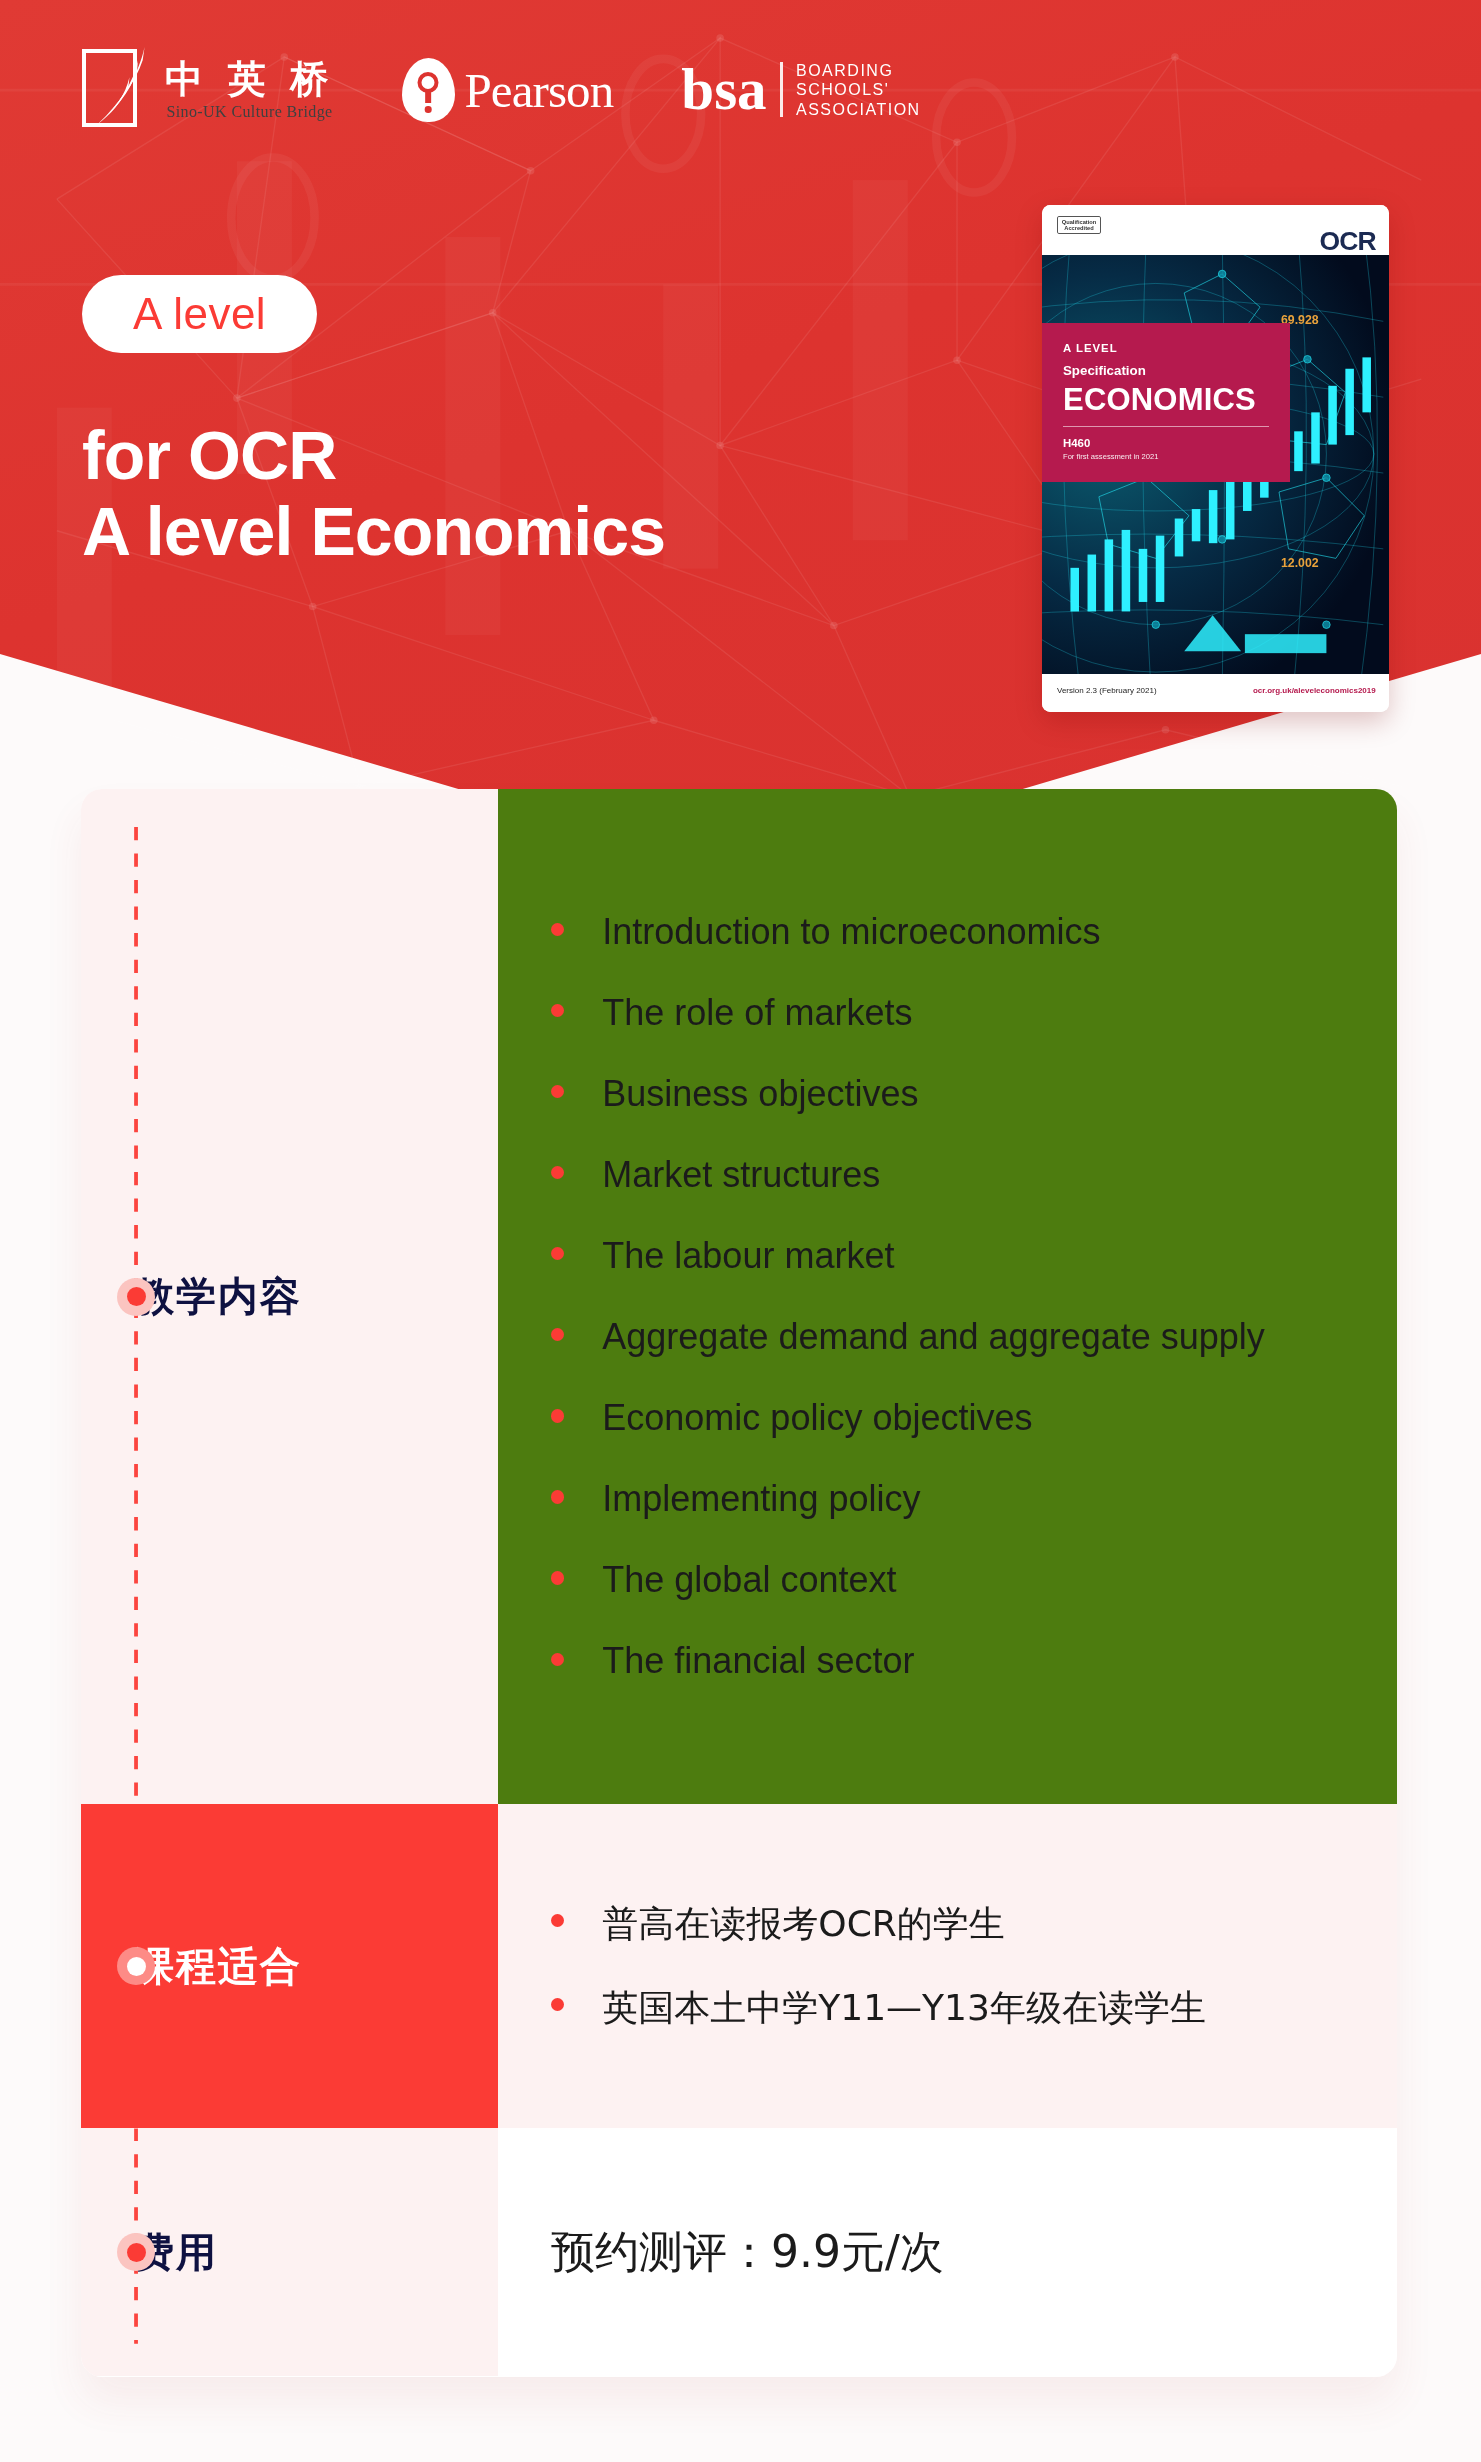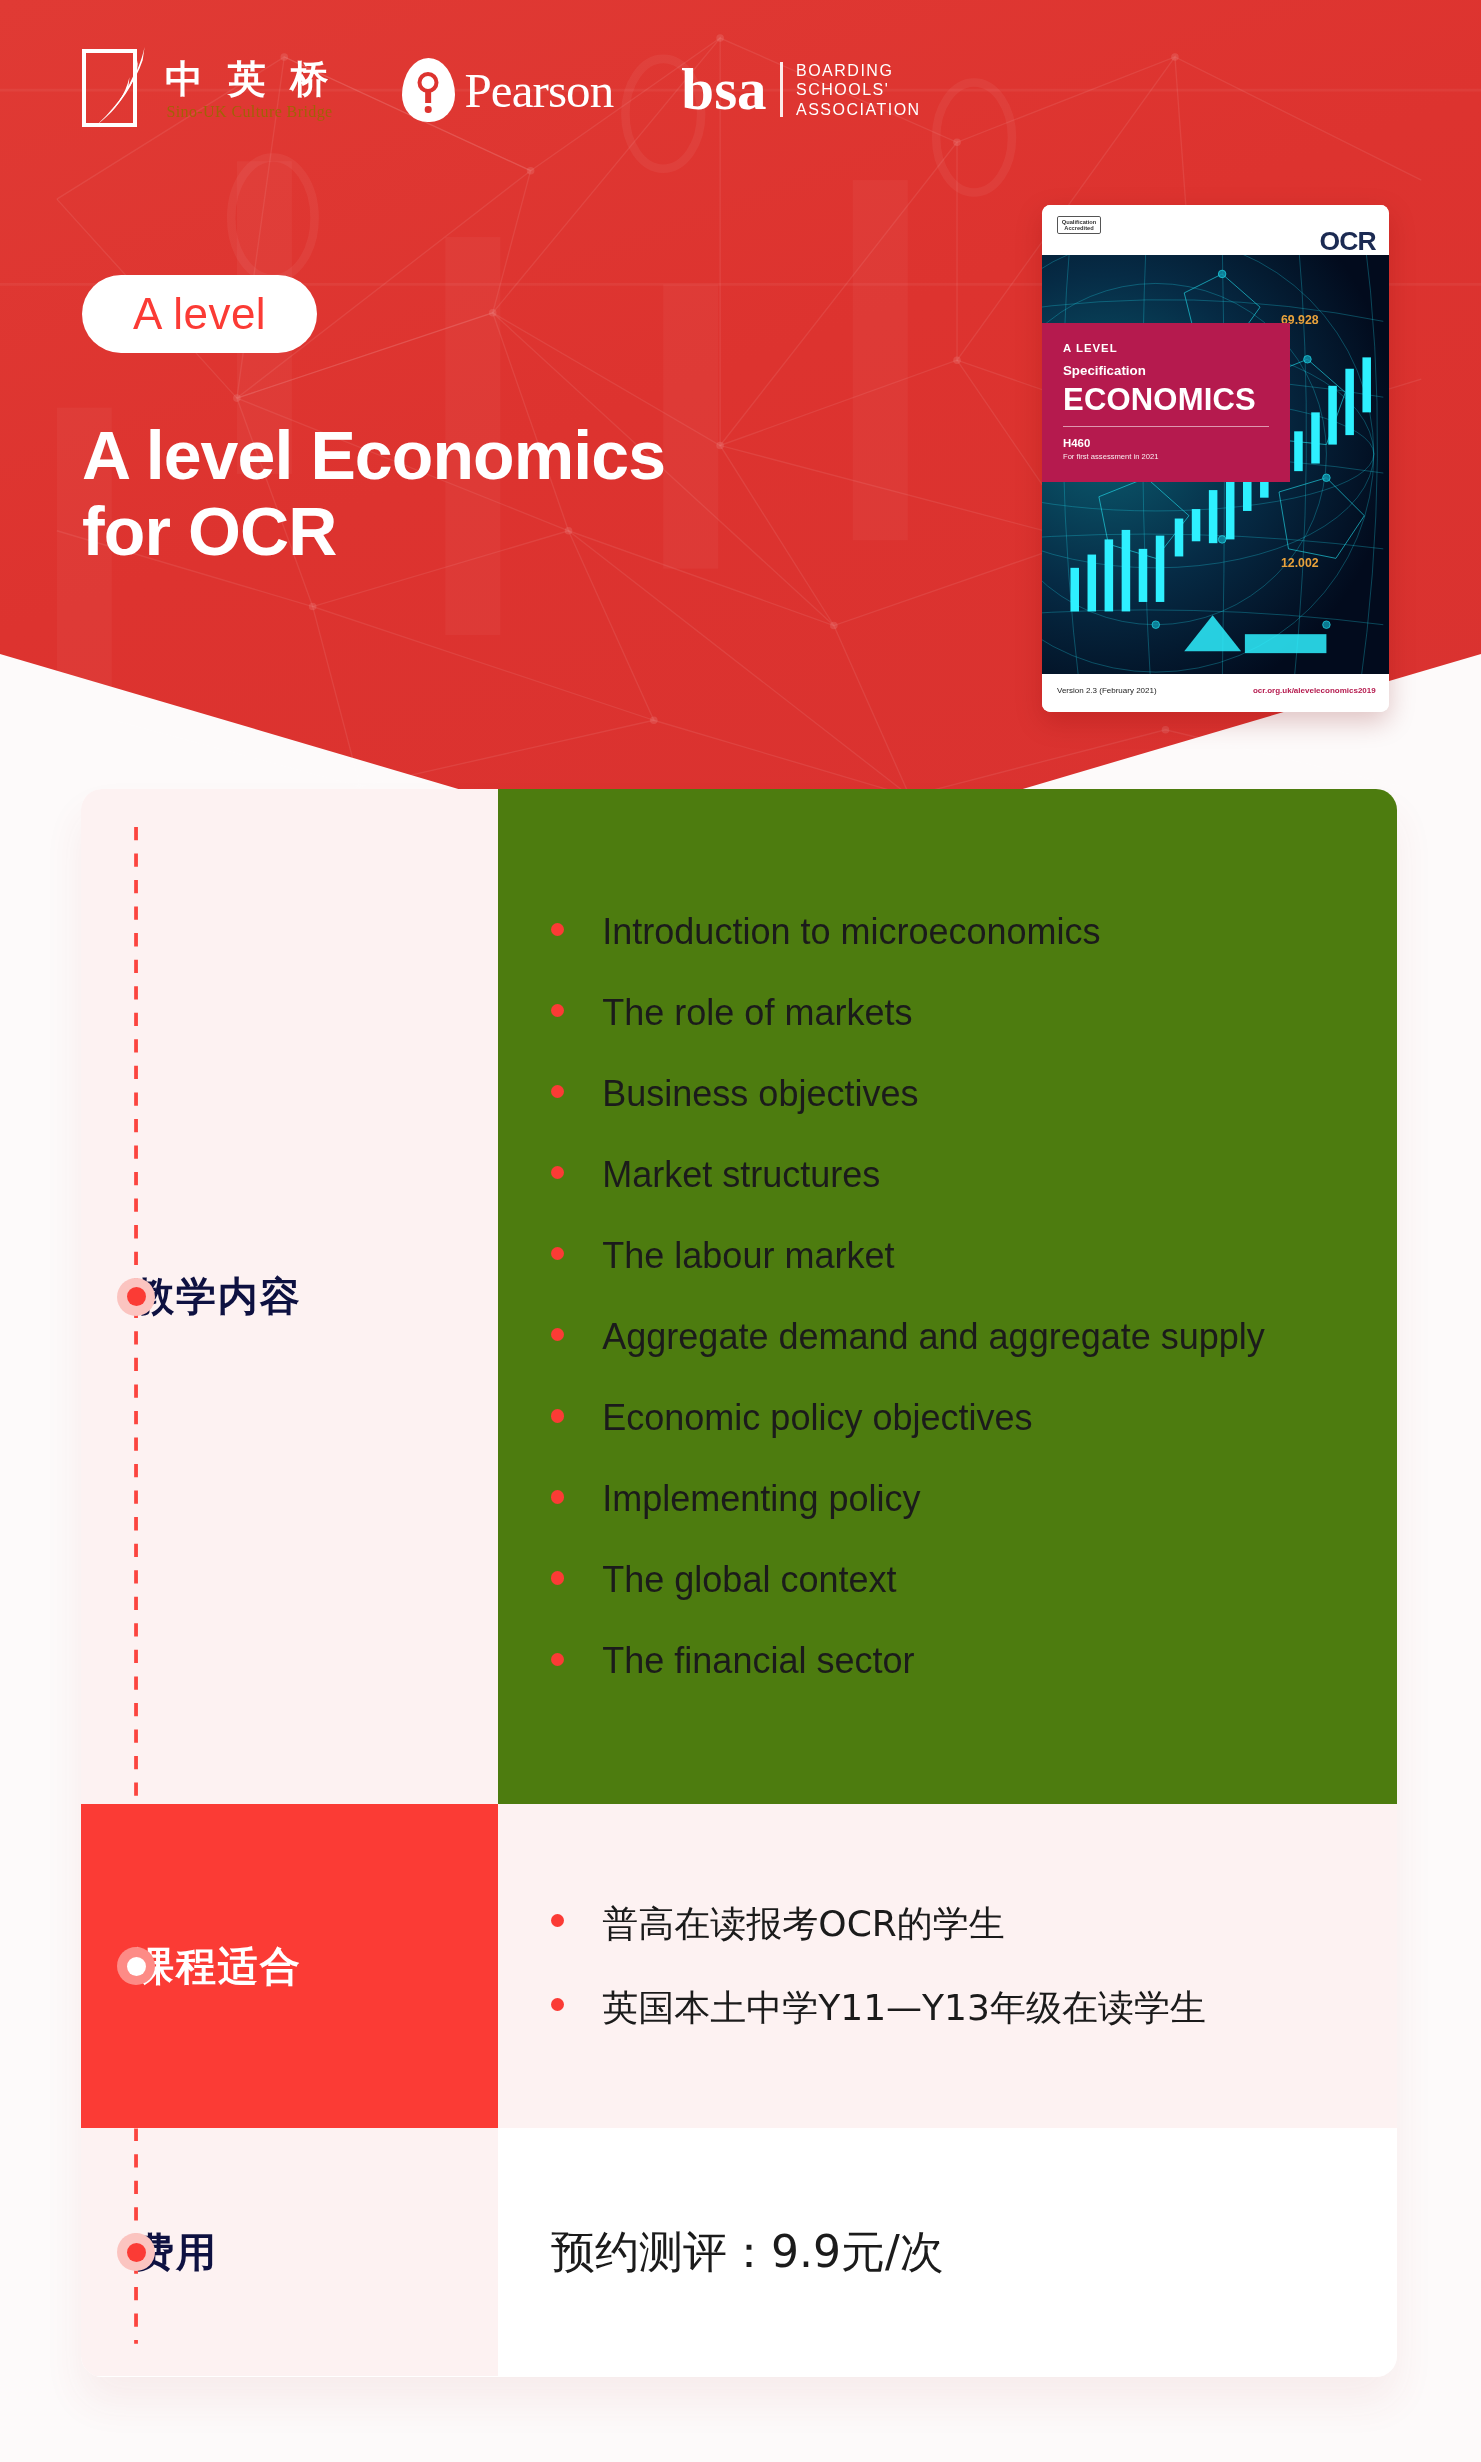--- a/index.html
+++ b/index.html
@@ -34,21 +34,21 @@
     position:absolute;left:0;top:0;width:55px;height:78px;
     border:4.7px solid #fff;box-sizing:border-box;
   }
   .logo-mark .swoosh{position:absolute;left:3.8px;top:-3.8px;}
   .logo-cn{display:flex;flex-direction:column;align-items:center;line-height:1;}
   .logo-cn .zh{
     color:#fff;font-size:38px;letter-spacing:5.7px;font-weight:700;
     font-family:"DejaVu Sans","Liberation Sans",sans-serif;
   }
   .logo-cn .en{
-    color:#a16207;font-size:16px;margin-top:6.6px;letter-spacing:0.4px;
+    color:#404040;font-size:16px;margin-top:6.6px;letter-spacing:0.4px;
     font-family:"Liberation Serif","DejaVu Serif",serif;
   }
 
   .logo-pearson{display:flex;align-items:center;gap:9.5px;}
   .pearson-mark{
     width:53px;height:64px;background:#fff;
     border-radius:50% 50% 48% 48%/58% 58% 42% 42%;
     position:relative;
   }
   .pearson-mark .inner{
@@ -294,22 +294,22 @@
         <div>ASSOCIATION</div>
       </div>
     </div>
   </div>
 
   <div class="pill">
     <span>A level</span>
   </div>
 
   <div class="hero-title">
+    <div>for OCR</div>
     <div>A level Economics</div>
-    <div>for OCR</div>
   </div>
 
   <div class="book">
     <div class="book-top">
       <div class="qual">
         <div>Qualification</div>
         <div>Accredited</div>
       </div>
       <div class="ocr-logo">
         <div class="ocr">OCR</div>

